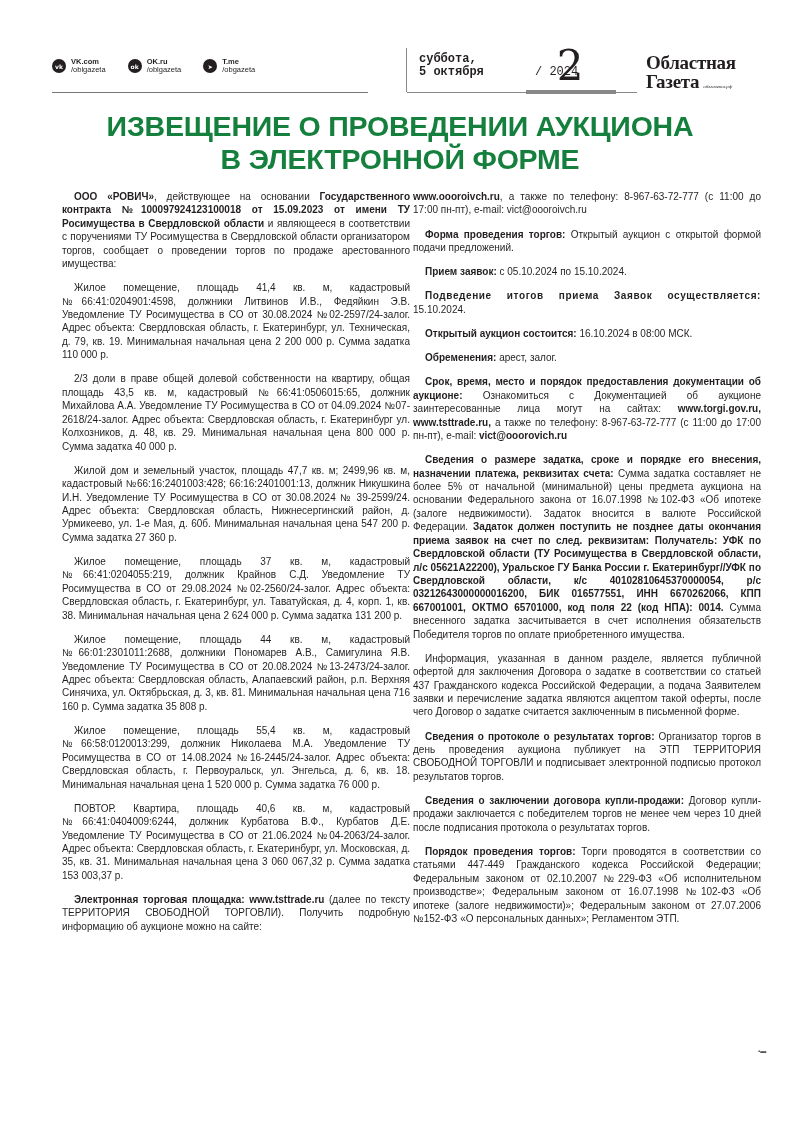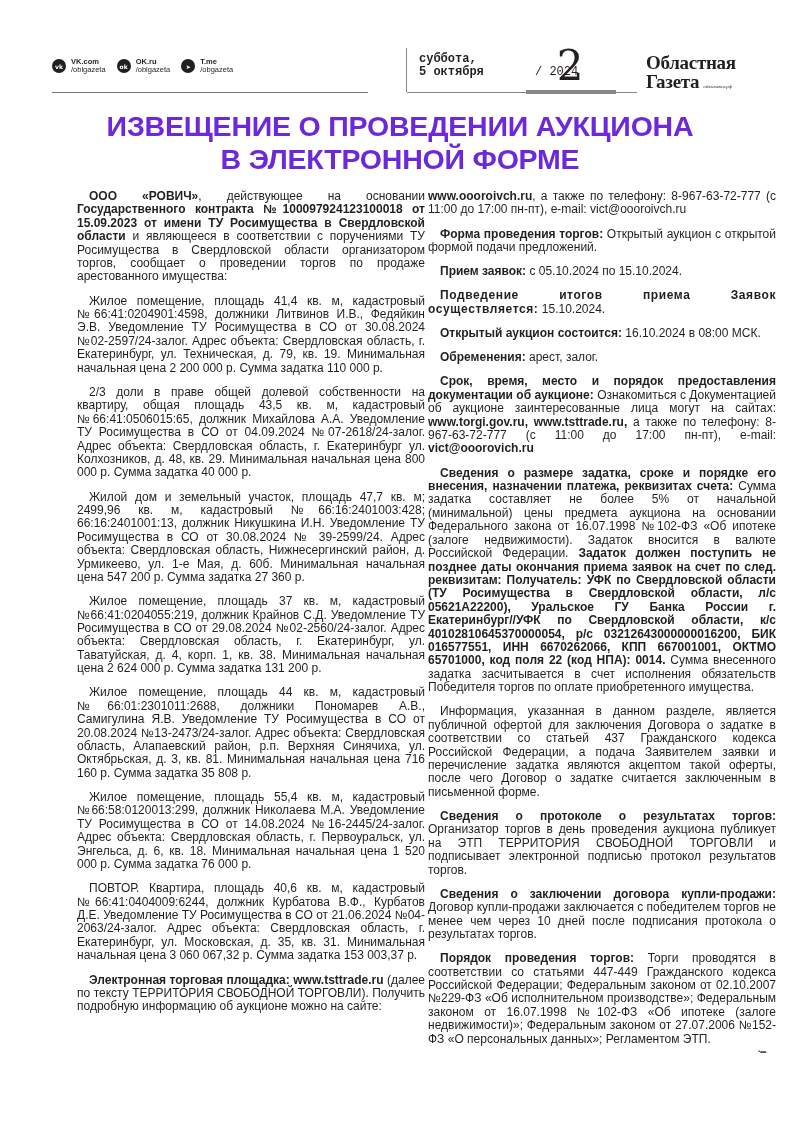--- a/index.html
+++ b/index.html
@@ -1,33 +1,33 @@
 <!DOCTYPE html>
 <html><head>
 <meta charset="utf-8">
 <style>
   html, body { margin: 0; padding: 0; background: #ffffff; }
   body { width: 800px; height: 1125px; position: relative; overflow: hidden; color: #231f20; font-family: "Liberation Sans", sans-serif; }
   .masthead { position: absolute; left: 52px; top: 48px; width: 706px; height: 46px; }
-  .social { position: absolute; left: 0; top: 10px; display: flex; gap: 11px; }
+  .social { position: absolute; left: 0; top: 10px; display: flex; gap: 22px; }
   .social-item { display: flex; align-items: center; gap: 5px; cursor: pointer; }
   .social-icon { width: 14px; height: 14px; border-radius: 50%; background: #231f20; color: #fff; display: flex; align-items: center; justify-content: center; font-size: 6px; font-weight: bold; font-family: "DejaVu Sans", sans-serif; }
   .social-text { font-size: 7.5px; line-height: 8px; font-family: "Liberation Sans Narrow", "Liberation Sans", sans-serif; }
   .social-text .host { font-weight: bold; display: block; }
   .rule-left { position: absolute; left: 0; top: 44px; width: 316px; height: 1px; background: #777; }
   .vsep { position: absolute; left: 354px; top: 0; width: 1px; height: 44px; background: #888; }
   .dateblock { position: absolute; left: 367px; top: 5px; font-family: Liberation Mono, monospace; font-size: 12px; line-height: 13px; font-weight: bold; }
   .dateblock .year { font-weight: normal; margin-left: 44px; }
   .pagenum { position: absolute; left: 490px; top: -4px; width: 56px; text-align: center; font-family: "DejaVu Serif", serif; font-size: 42px; line-height: 44px; }
   .pagebar { position: absolute; left: 474px; top: 42px; width: 90px; height: 4px; background: #888; }
   .rule-right { position: absolute; left: 355px; top: 44px; width: 230px; height: 1px; background: #888; }
   .logo { position: absolute; left: 594px; top: 5px; font-family: Liberation Serif, serif; font-weight: bold; font-size: 19px; line-height: 19px; letter-spacing: -0.3px; }
   .logo .sub { font-size: 5px; font-weight: normal; font-style: italic; letter-spacing: 0; margin-left: 4px; }
-  h1.title { position: absolute; left: 0; top: 110px; width: 800px; margin: 0; text-align: center; font-family: "Liberation Sans", sans-serif; font-weight: bold; font-size: 28.5px; line-height: 33px; letter-spacing: -0.2px; color: #6d28d9; }
-  .col { position: absolute; top: 190px; width: 348px; font-size: 12px; line-height: 13.4px; font-family: "Liberation Sans", sans-serif; color: #231f20; margin-left: 15px; }
+  h1.title { position: absolute; left: 0; top: 110px; width: 800px; margin: 0; text-align: center; font-family: "Liberation Sans", sans-serif; font-weight: bold; font-size: 28.5px; line-height: 33px; letter-spacing: -0.2px; color: #15803d; }
+  .col { position: absolute; top: 190px; width: 348px; font-size: 10px; line-height: 13.4px; font-family: "Liberation Sans", sans-serif; color: #231f20; }
   .col-left { left: 62px; }
   .col-right { left: 413px; }
   .col p { margin: 0 0 10.8px 0; text-align: justify; text-indent: 12px; hyphens: auto; }
   .col p.noindent { text-indent: 0; }
   .col b { font-weight: bold; }
   .endmark { position: absolute; left: 758px; top: 1048px; font-size: 6px; color: #555; }
 </style>
 </head>
 <body>
 

